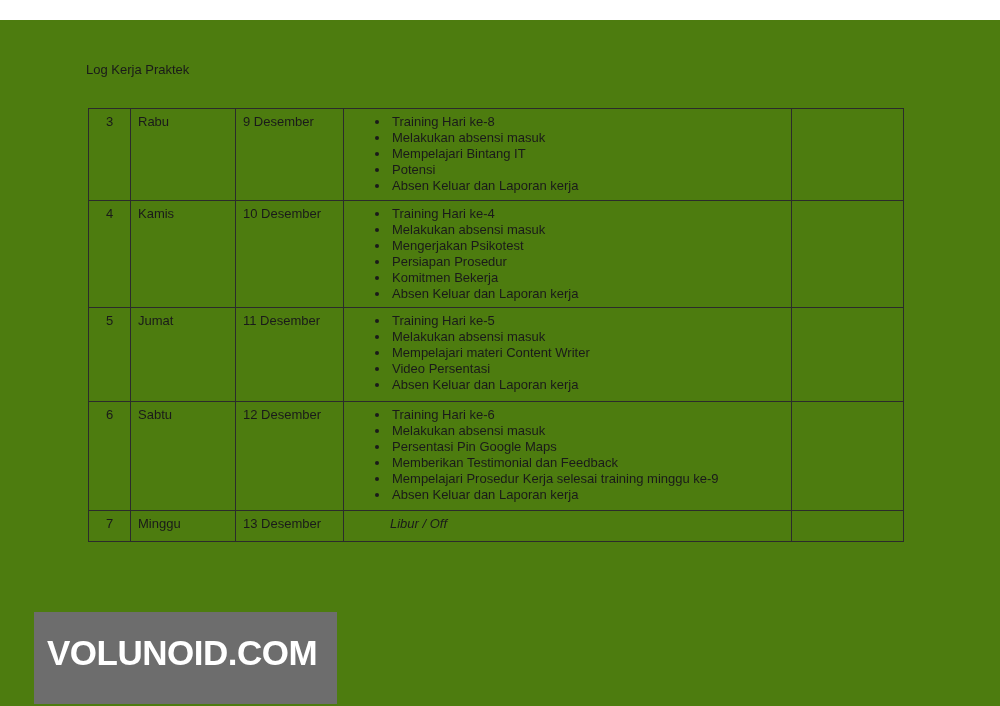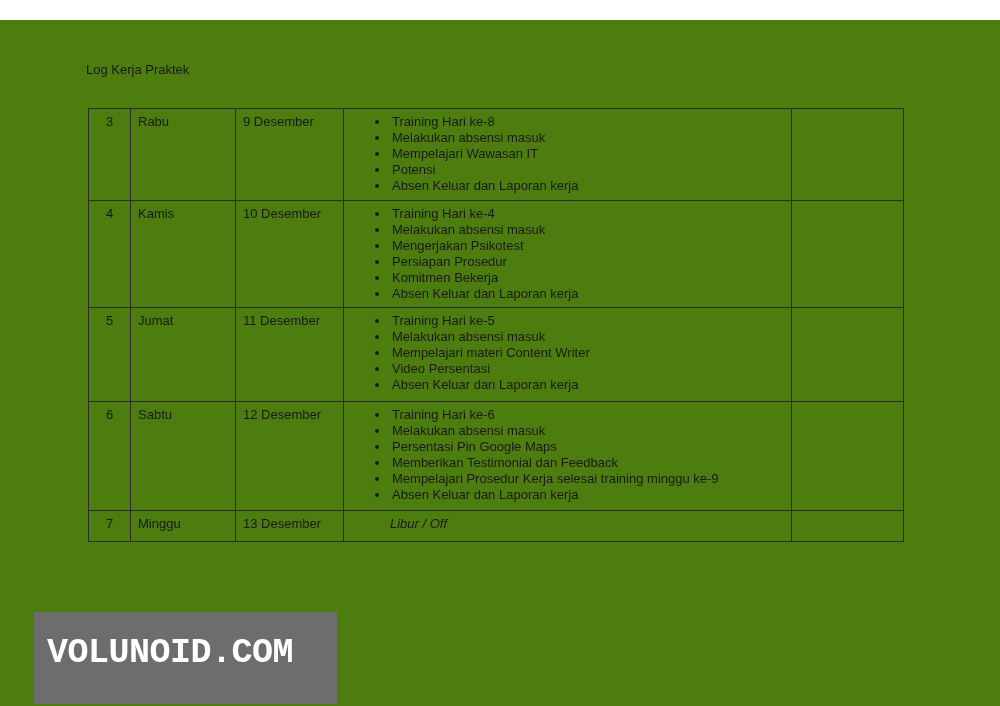--- a/index.html
+++ b/index.html
@@ -70,21 +70,20 @@
     letter-spacing: 0.6px;
     line-height: 16px;
   }
   .watermark .wm-site {
     font-size: 35px;
     font-weight: 900;
     letter-spacing: -0.5px;
     line-height: 38px;
     margin-top: 5px;
     white-space: nowrap;
-    font-family: Liberation Mono, monospace;
   }
 </style>
 </head>
 <body>
 
 <div class="page">
 
   <div class="doc-header">
     <div>Log Kerja Praktek</div>
   </div>
@@ -99,21 +98,21 @@
     </colgroup>
     <tbody>
       <tr class="r0">
         <td class="c-no">3</td>
         <td>Rabu</td>
         <td>9 Desember</td>
         <td class="c-act">
           <ul class="act-list">
             <li>Training Hari ke-8</li>
             <li>Melakukan absensi masuk</li>
-            <li>Mempelajari Wawasan IT</li>
+            <li>Mempelajari Bintang IT</li>
             <li>Potensi</li>
             <li>Absen Keluar dan Laporan kerja</li>
           </ul>
         </td>
         <td></td>
       </tr>
       <tr class="r1">
         <td class="c-no">4</td>
         <td>Kamis</td>
         <td>10 Desember</td>

